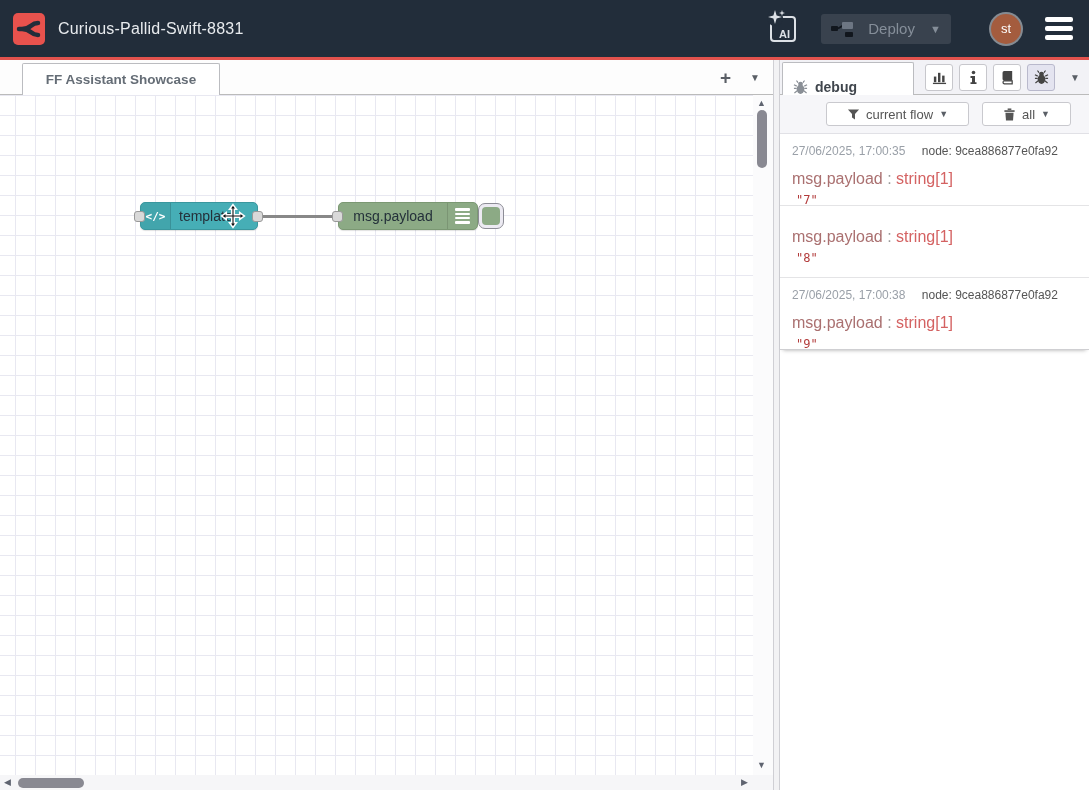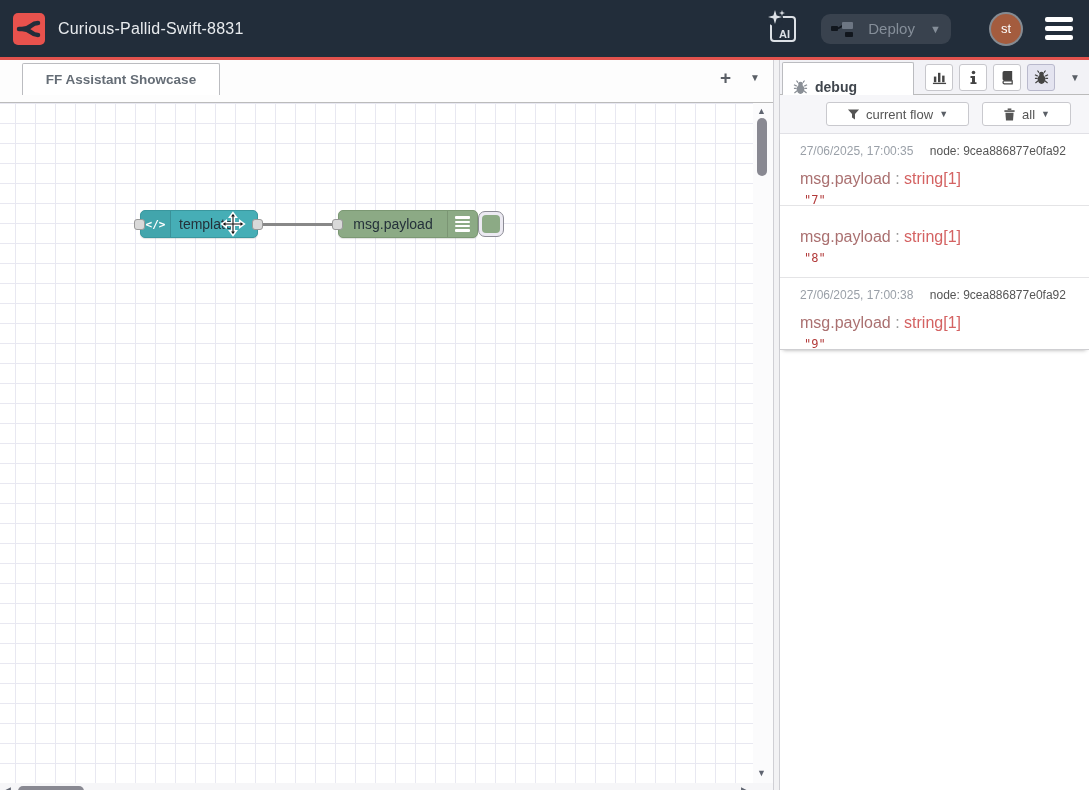--- a/index.html
+++ b/index.html
@@ -9,41 +9,41 @@
 
   
   .header { position:absolute; left:0; top:0; width:1089px; height:57px;
             background:#222d3a; display:flex; align-items:center; }
   .logo { width:32px; height:32px; margin-left:13px; border-radius:5px;
           background:#e8524d; display:flex; align-items:center; justify-content:center; flex:0 0 auto; }
   .ws-title { color:#e8ebee; font-size:16px; margin-left:13px; letter-spacing:.2px; flex:1 1 auto;
               white-space:nowrap; }
   .hdr-right { display:flex; align-items:center; padding-right:16px; }
   .ai-btn { background:none; border:none; margin-right:22px; cursor:pointer; display:block; }
-  .deploy { width:130px; height:30px; background:#39424e; border-radius:9px;
+  .deploy { width:130px; height:30px; background:#39424e; border-radius:3px;
             display:flex; align-items:center; padding:0 10px; margin-right:24px; }
   .deploy-label { color:#858e99; font-size:15px; margin:0 14px 0 12px; flex:1; text-align:center; }
   .deploy-caret { color:#858e99; font-size:11px; }
   .avatar { width:30px; height:30px; border-radius:50%; background:#a45c3e;
             box-shadow:0 0 0 2px rgba(255,255,255,.45);
             color:#fff; font-size:13px; display:flex; align-items:center; justify-content:center;
             margin-right:24px;margin-left:16px; }
   .hamburger { background:none; border:none; display:flex; flex-direction:column; gap:4px; cursor:pointer; }
   .hamburger span { display:block; width:28px; height:5px; border-radius:2px; background:#fff; }
   .red-line { position:absolute; left:0; top:57px; width:1089px; height:3px; background:#e2524d; }
 
   
   .main { position:absolute; left:0; top:60px; width:1089px; height:730px; display:flex; }
   .editor { position:relative; width:773px; height:730px; }
   .divider { width:7px; height:730px; background:#f2f2f4; border-left:1px solid #cfcfd4;
              border-right:1px solid #cfcfd4; cursor:col-resize; }
   .sidebar { position:relative; width:309px; height:730px; background:#fff; }
 
   
-  .tabbar { position:relative; width:773px; height:43px; background:#fdfdfd;
+  .tabbar { position:relative; width:773px; height:35px; background:#fdfdfd;
             border-bottom:1px solid #bbb; }
   .flow-tab { position:absolute; left:22px; top:3px; width:198px; height:32px; background:#fff;
               border:1px solid #bbbcc0; border-bottom:none; border-radius:2px 2px 0 0; z-index:2;
               display:flex; align-items:center; justify-content:center; }
   .flow-tab span { color:#656d76; font-size:13.5px; font-weight:bold; }
   .tab-actions { position:absolute; right:13px; top:0; height:35px; display:flex; align-items:center; gap:19px; }
   .plus-ic { color:#5a5f66; font-size:19px; font-weight:bold; line-height:1; background:none; border:none; cursor:pointer; }
   .caret-ic { color:#5a5f66; font-size:10px; background:none; border:none; cursor:pointer; }
 
   
@@ -98,21 +98,21 @@
   .side-actions .caret-ic { margin-left:9px; }
 
   .filter-row { width:309px; height:39px; background:#f6f6f9; border-bottom:1px solid #e1e1e6;
                 display:flex; align-items:center; justify-content:flex-end; gap:13px; padding-right:18px; }
   .filter-btn { height:24px; background:#fff; border:1px solid #c9c9ce; border-radius:3px;
                 display:flex; align-items:center; gap:6px; padding:0 20px; cursor:pointer; }
   .filter-btn span.lbl { color:#555; font-size:13px; }
   .filter-btn .caret-ic { font-size:9px; }
 
   .messages { width:309px; background:#fff; box-shadow:0 3px 4px -3px rgba(0,0,0,.35); }
-  .msg { height:72px; border-bottom:1px solid #e4e4e6; padding:10px 10px 0 20px; }
+  .msg { height:72px; border-bottom:1px solid #e4e4e6; padding:10px 10px 0 12px; }
   .msg:last-child { border-bottom:1px solid #cfcfd2; }
   .msg-meta { font-size:12px; height:14px; margin-bottom:9px; white-space:nowrap; }
   .msg-ts { color:#9aa0a8; }
   .msg-node { color:#555; margin-left:13px; }
   .msg-path { font-size:16px; height:14px; margin-bottom:9px; white-space:nowrap;margin-top:12px; }
   .p-name { color:#aa7070; }
   .p-sep { color:#999; }
   .p-type { color:#d46262; }
   .msg-val { font-family:"DejaVu Sans Mono", monospace; font-size:12px; color:#b23a3a; padding-left:4px; }
 </style>

